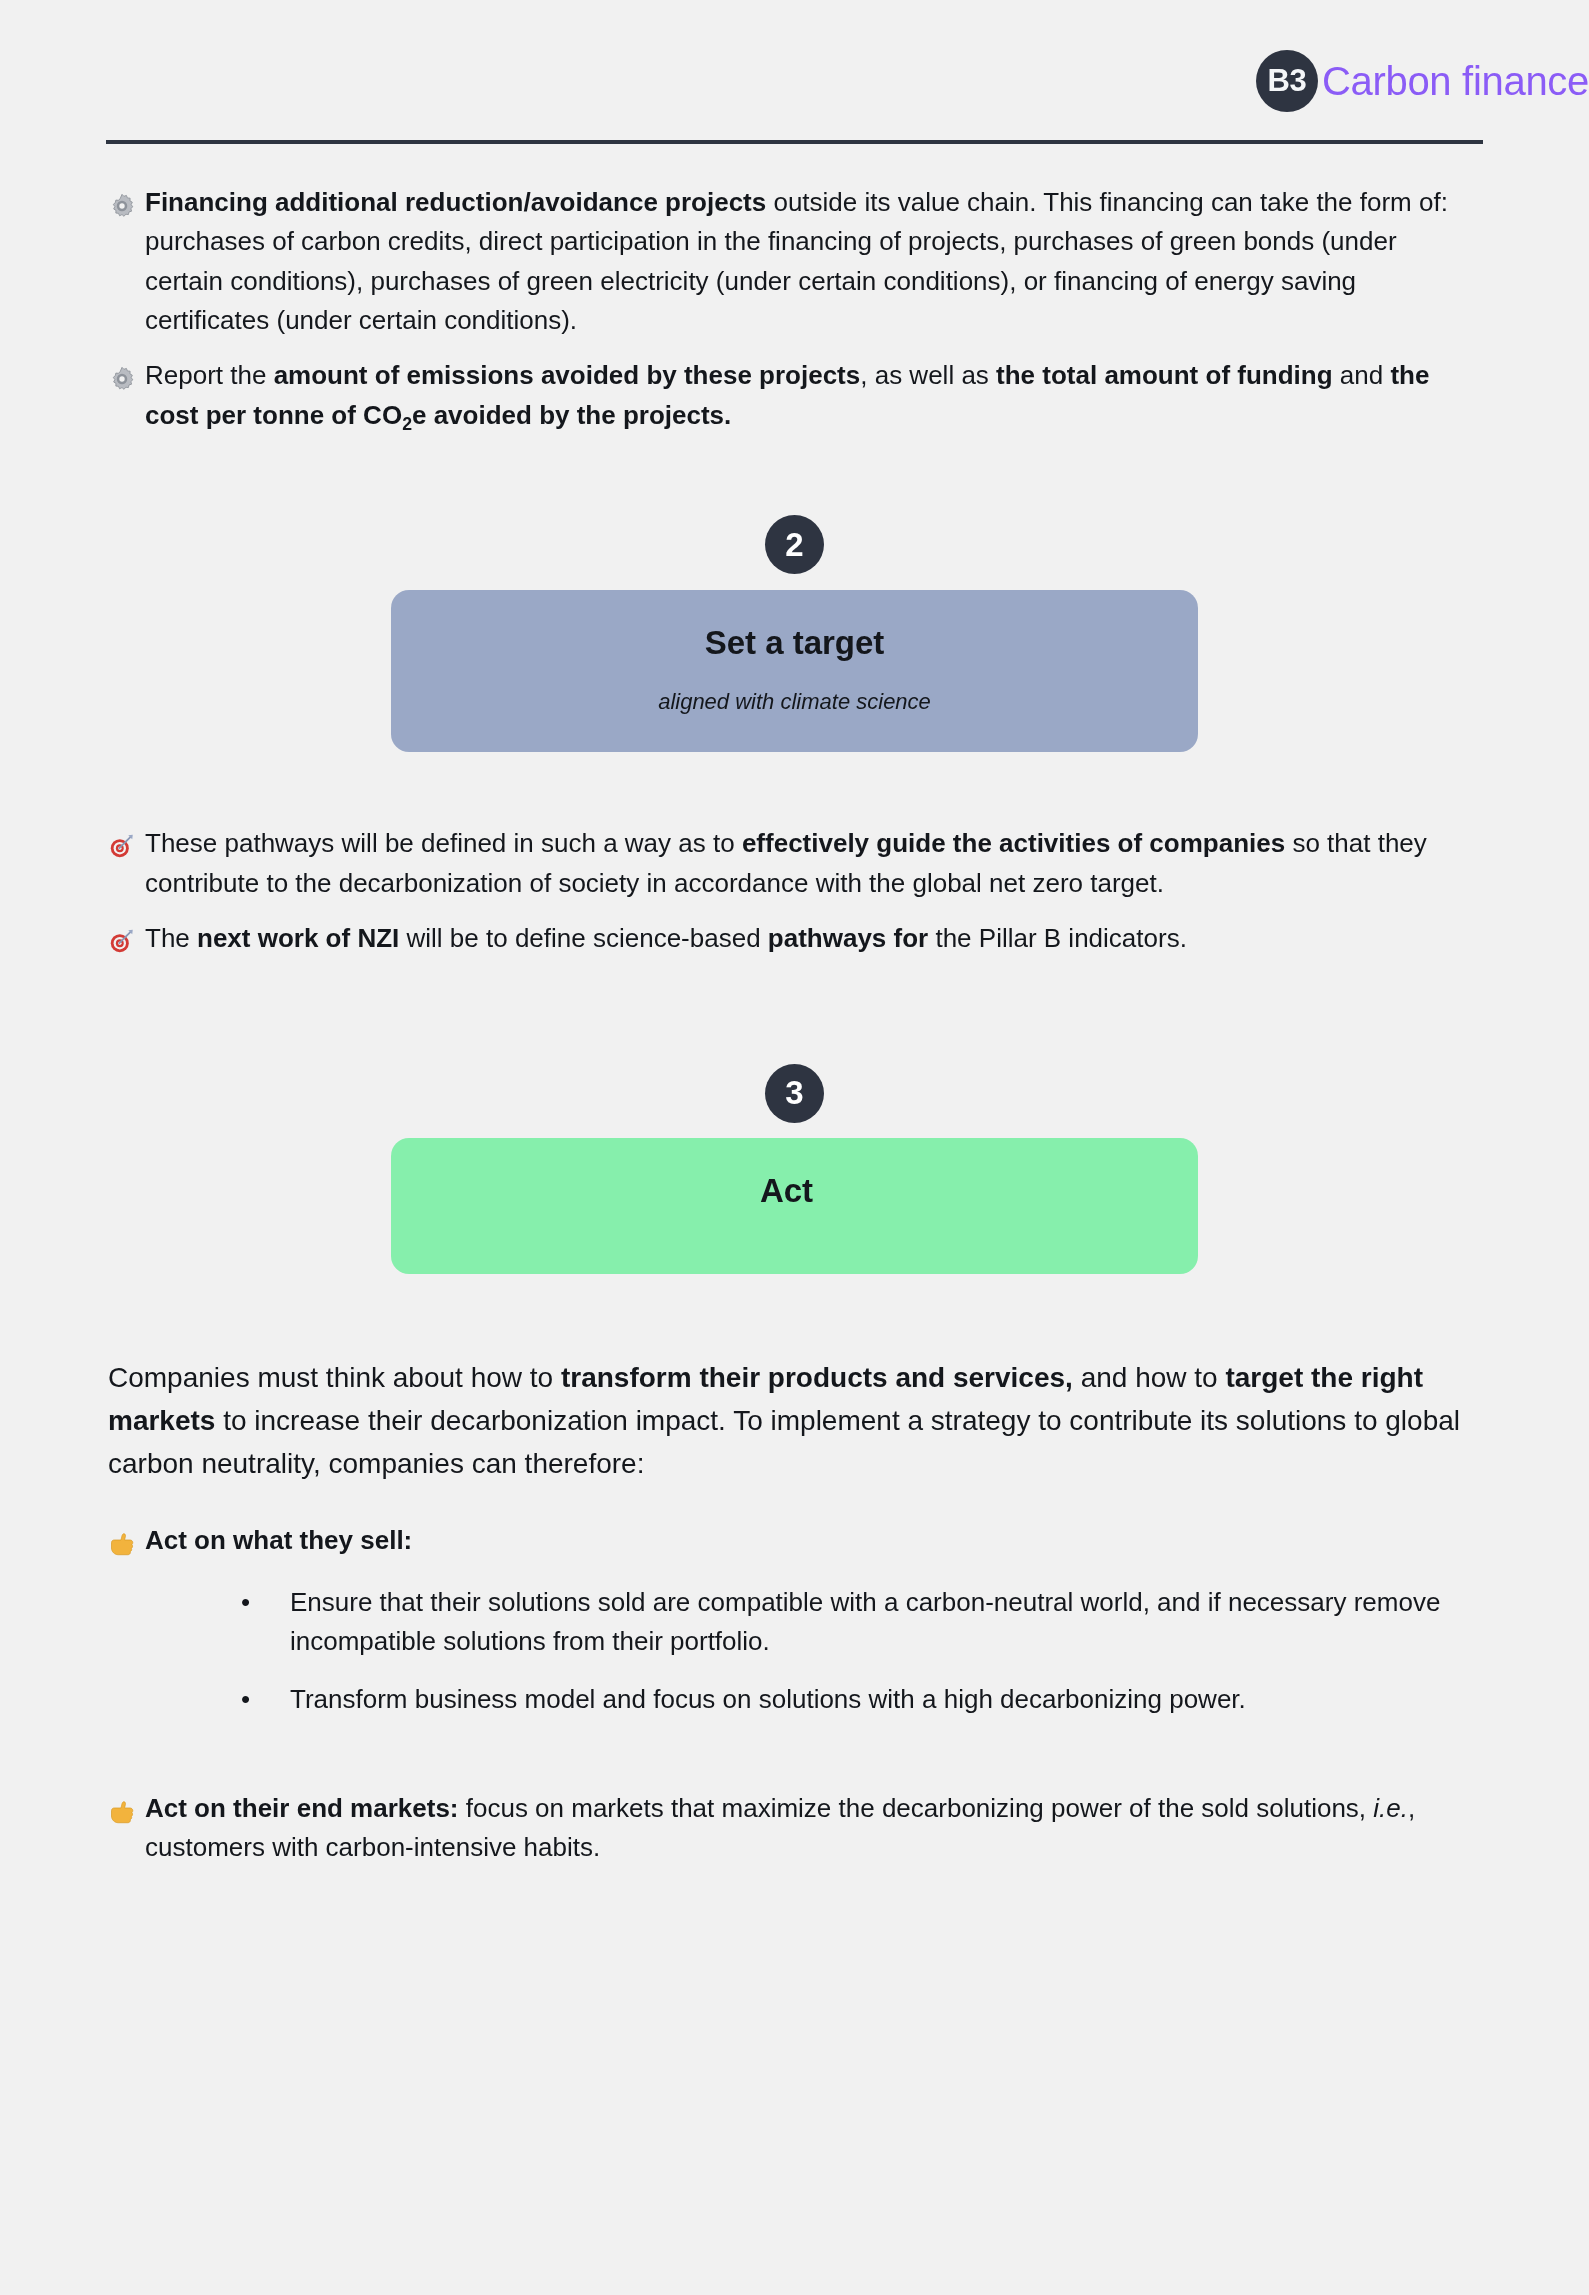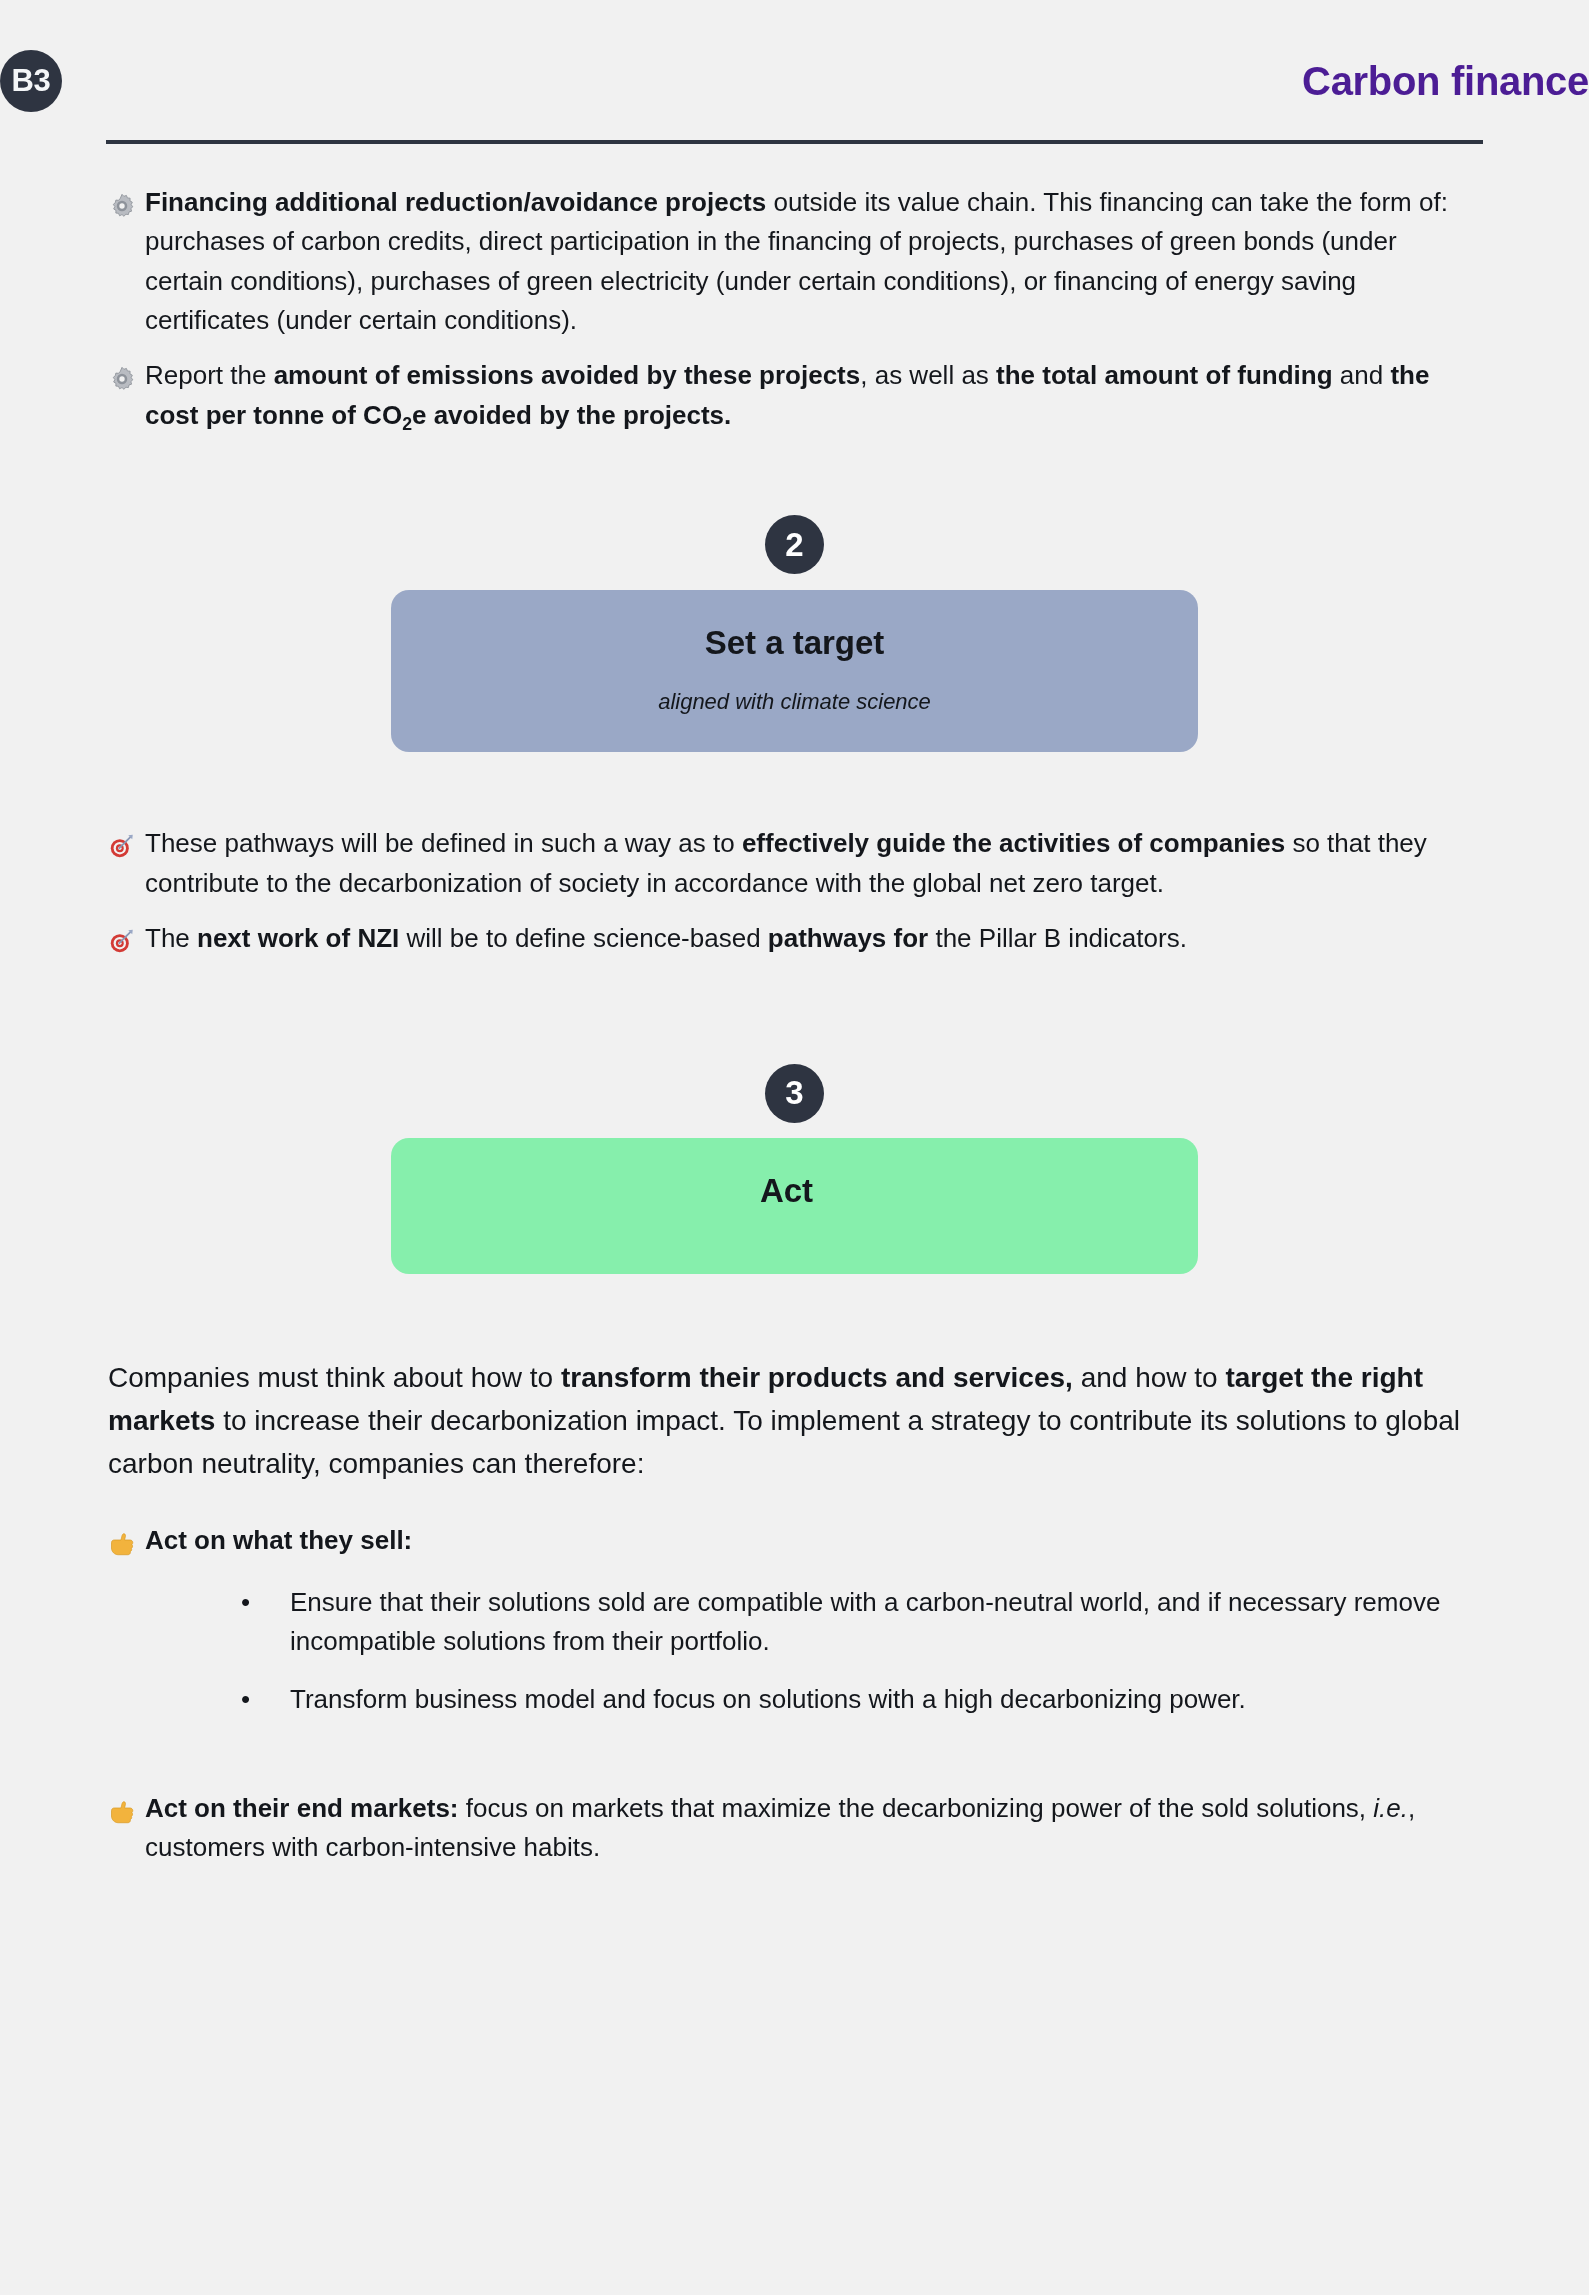--- a/index.html
+++ b/index.html
@@ -14,42 +14,42 @@
     font-family: "Liberation Sans", sans-serif;
     color: #14171c;
     position: relative;
     overflow: hidden;
   }
 
   
   .header {
     display: flex;
     align-items: center;
-    justify-content: space-between;
-    gap: 19px;
+    justify-content: flex-end;
+    gap: 4px;
     padding-top: 50px;
   }
   .badge-b3 {
     width: 62px;
     height: 62px;
     border-radius: 50%;
     background: #2e3441;
     color: #f4f6f8;
     display: flex;
     align-items: center;
     justify-content: center;
     font-size: 31px;
     font-weight: 700;
     letter-spacing: -0.3px;
     flex: none;
   }
   .header-title {
     font-size: 40px;
-    font-weight: 700;
-    color: #4c1d95;
+    font-weight: 400;
+    color: #8b5cf6;
     letter-spacing: -0.3px;
     line-height: 1;
   }
   .header-rule {
     margin: 28px auto 0 auto;
     width: 1377px;
     height: 3.9px;
     background: #2e3441;
   }
 

